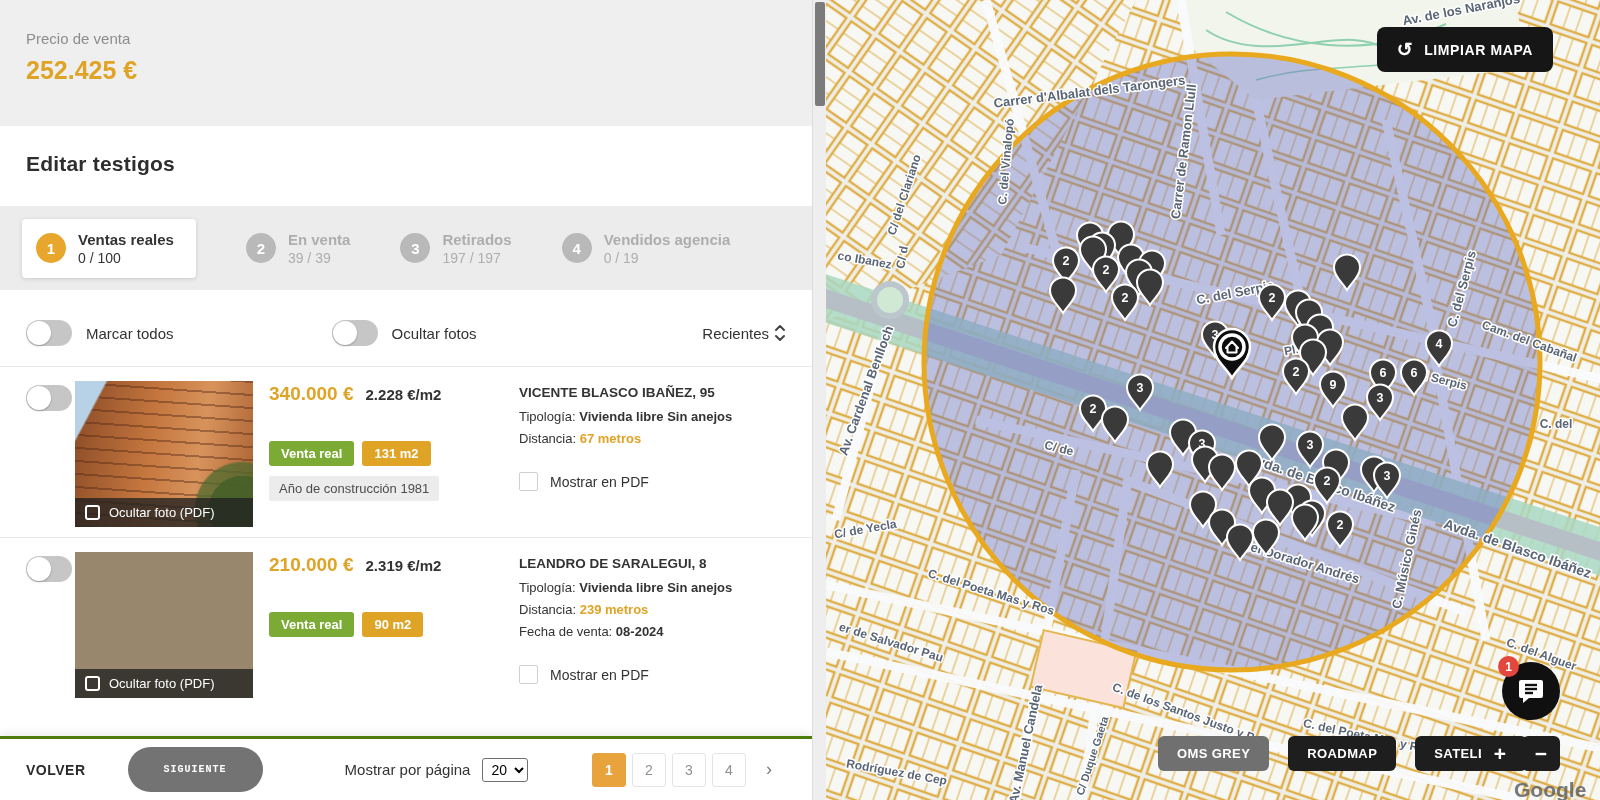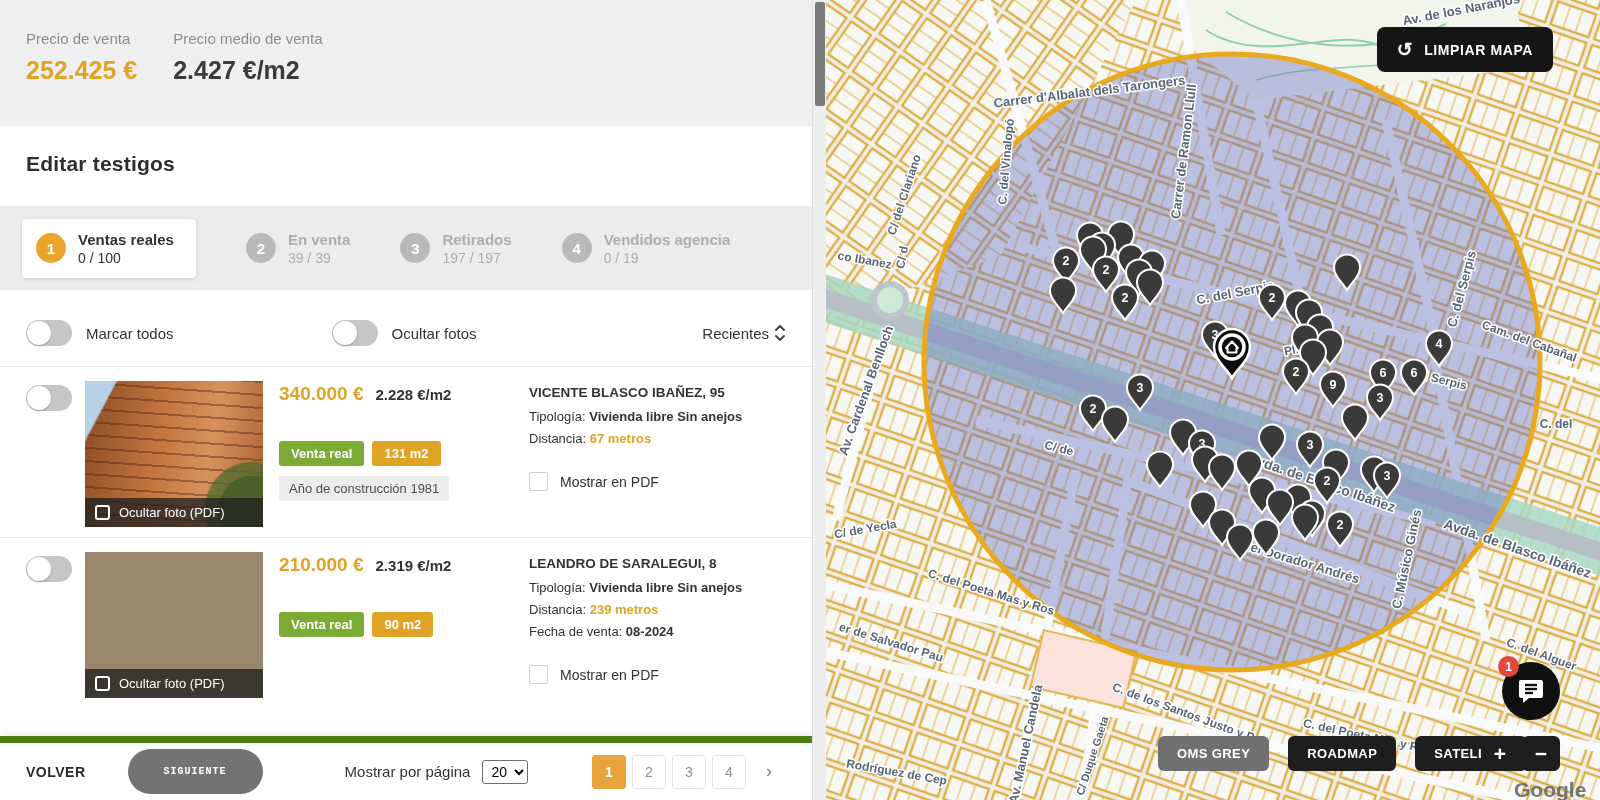--- a/index.html
+++ b/index.html
@@ -27,21 +27,21 @@
   .toggle{width:46px;height:26px;border-radius:13px;background:#c6c6c6;position:relative;flex:none;cursor:pointer}
   .toggle::after{content:"";position:absolute;left:1px;top:1px;width:24px;height:24px;border-radius:50%;background:#fff;box-shadow:0 1px 2px rgba(0,0,0,.25)}
   .ctl-label{font-size:15px;color:#333;margin-left:14px}
   .ctl-gap{margin-left:158px}
   .sorter{margin-left:auto;display:flex;align-items:center;gap:5px;font-size:15px;color:#333;cursor:pointer}
   .sort-icon{display:flex;flex-direction:column;align-items:center}
   .sort-icon svg{display:block}
 
   .card{border-top:1px solid #e9e9e9;padding:14px 26px 10px;display:flex;align-items:flex-start}
   .card .toggle{margin-top:4px}
-  .photo{position:relative;width:178px;height:146px;margin-left:13px;flex:none;overflow:hidden}
+  .photo{position:relative;width:178px;height:146px;margin-left:3px;flex:none;overflow:hidden}
   .photo1{background:
     radial-gradient(circle at 94% 88%, rgba(68,96,40,.95) 0 16%, rgba(78,107,46,.75) 16% 22%, transparent 23%),
     linear-gradient(118deg,#b7d2e6 0%,#b7d2e6 12%,rgba(183,210,230,0) 13%),
     repeating-linear-gradient(4deg, rgba(80,38,20,.42) 0 2px, transparent 2px 13px),
     linear-gradient(100deg,#8a4a26 0%,#c4763e 42%,#d8935c 68%,#a85f30 100%)}
   .photo2{background:
     radial-gradient(circle at 92% 12%, rgba(158,62,52,.65) 0 12%, transparent 13%),
     linear-gradient(90deg, rgba(44,86,76,.45) 0 9%, transparent 9.5%),
     repeating-linear-gradient(91deg, rgba(42,32,22,.5) 0 3px, transparent 3px 15px),
     repeating-linear-gradient(0deg, rgba(255,255,255,.14) 0 2px, transparent 2px 19px),
@@ -61,21 +61,21 @@
   .badge-year:empty{display:none}
   .col-right{flex:1;margin-left:12px;font-size:13px;color:#333}
   .addr{font-weight:bold;font-size:13.5px;margin-top:4px;margin-bottom:6px}
   .prop-line{line-height:22px}
   .prop-line b{font-weight:bold}
   .gold-val{color:#dfa326;font-weight:bold}
   .pdf-row{display:flex;align-items:center;gap:12px;margin-top:22px}
   .checkbox{width:19px;height:19px;border:1px solid #cfcfcf;border-radius:2px;background:#fff;cursor:pointer;flex:none}
   .pdf-label{font-size:14px;color:#333}
 
-  .footer{position:absolute;left:0;bottom:0;width:812px;height:64px;background:#fff;border-top:7px solid #4d7c0f;box-shadow:0 -3px 8px rgba(0,0,0,.08);display:flex;align-items:center;padding:0 26px;z-index:5}
+  .footer{position:absolute;left:0;bottom:0;width:812px;height:64px;background:#fff;border-top:3px solid #4d7c0f;box-shadow:0 -3px 8px rgba(0,0,0,.08);display:flex;align-items:center;padding:0 26px;z-index:5}
   .back-btn{font-size:14px;font-weight:bold;color:#2b2b2b;letter-spacing:.5px;cursor:pointer}
   .next-btn{margin-left:42px;background:#737373;color:#fff;border:none;border-radius:26px;padding:17px 36px;font-size:10px;font-weight:bold;letter-spacing:1px;cursor:pointer;font-family:Liberation Mono, monospace}
   .perpage-label{margin-left:82px;font-size:15px;color:#333}
   .perpage-select{margin-left:12px;font-size:14px;padding:2px 4px;border:1px solid #6f6f6f;border-radius:3px;background:#fff;font-family:"Liberation Sans",sans-serif}
   .pager{margin-left:auto;display:flex;gap:6px;align-items:center}
   .page-box{width:34px;height:34px;display:flex;align-items:center;justify-content:center;font-size:14px;color:#8f8f8f;background:#fff;border:1px solid #e4e4e4;border-radius:3px;cursor:pointer}
   .page-box.active{background:#e8a33d;border-color:#e8a33d;color:#fff;font-weight:bold}
   .page-next{border:none;background:transparent;font-size:18px;color:#7d7d7d}
 
   
@@ -101,24 +101,20 @@
 <body>
 
 <div class="app">
 
   <div class="panel">
 
     <div class="stats">
       <div class="stat">
         <div class="stat-label">Precio de venta</div>
         <div class="stat-value gold">252.425 €</div>
-      </div>
-      <div class="stat">
-        <div class="stat-label">Precio medio de venta</div>
-        <div class="stat-value">2.427 €/m2</div>
       </div>
     </div>
 
     <div class="title-band">
       <h1>Editar testigos</h1>
     </div>
 
     <div class="tabs">
       <div class="tab active">
         <span class="num">1</span>

